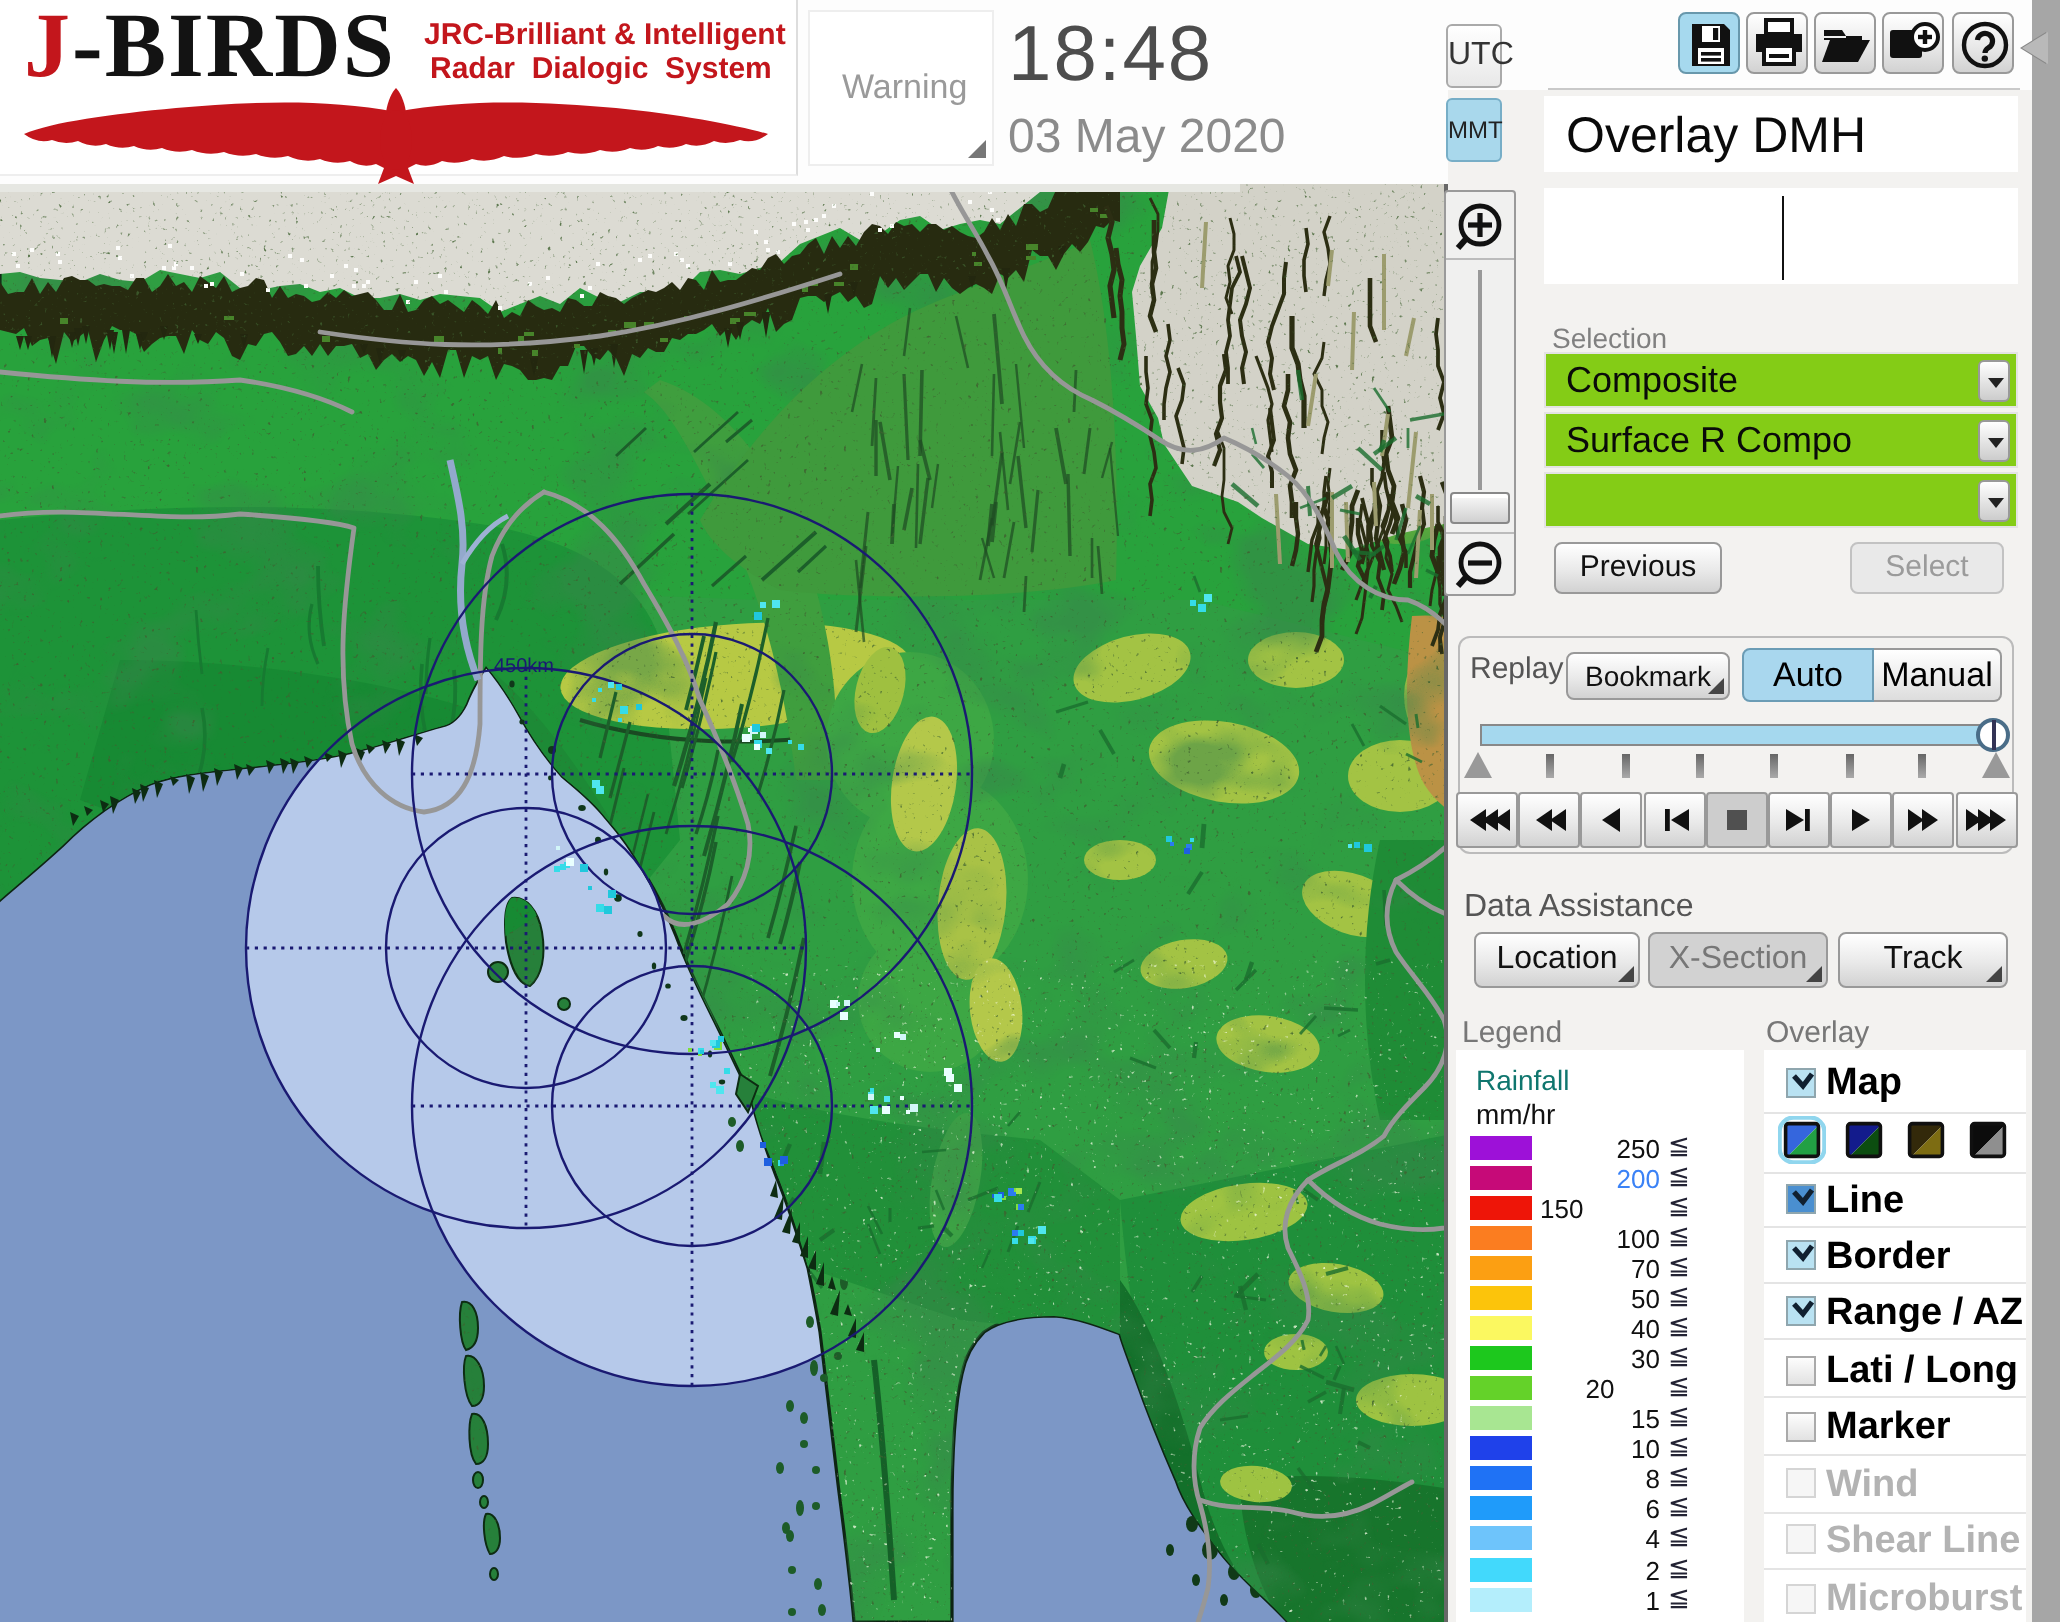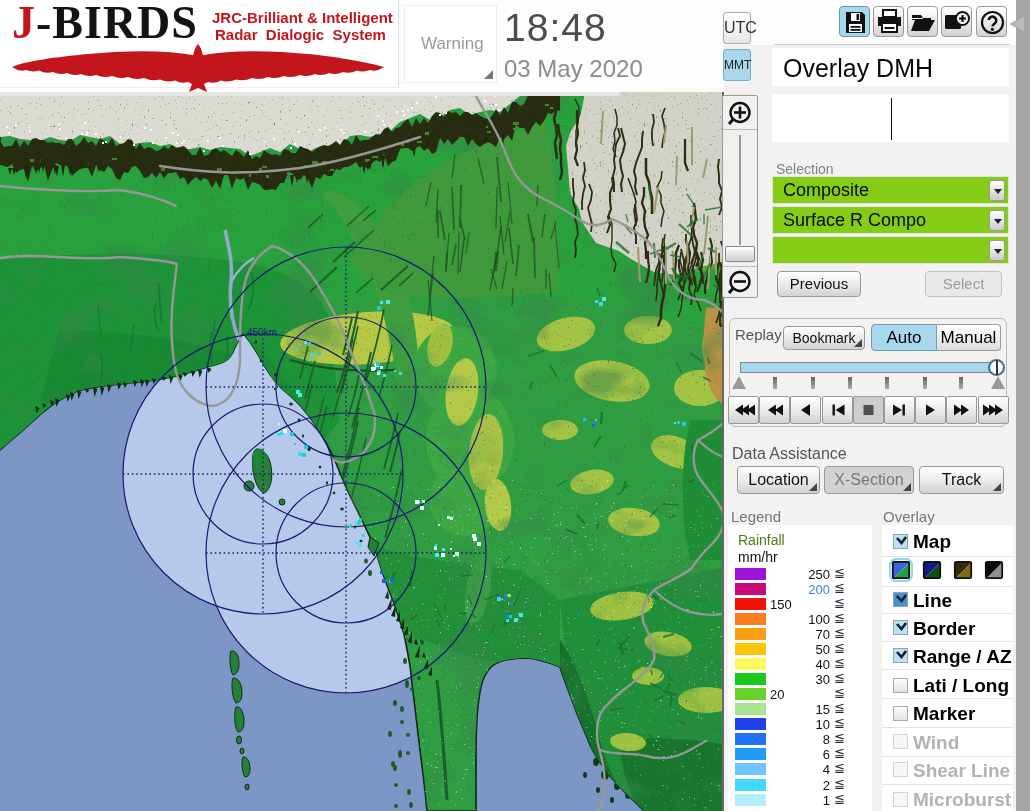--- a/index.html
+++ b/index.html
@@ -144,21 +144,21 @@
     </svg></div>
 <div class="btn" style="left:977.6000000000004px;top:396px;width:31px;height:28px;border-radius:2px;"><svg width="29" height="26" viewBox="0 0 29 26">
       <path d="M4,7.5 l8,5.5 l-8,5.5 Z M10,7.5 l8,5.5 l-8,5.5 Z M16,7.5 l8,5.5 l-8,5.5 Z" fill="#111"></path>
     </svg></div>
 <div class="abs" style="left:732px;top:445px;font-size:16px;color:#555">Data Assistance</div>
 <div class="btn corner" style="left:737px;top:466px;width:83px;height:28px;font-size:16px;line-height:26px">Location</div>
 <div class="abs corner" style="left:824px;top:466px;width:90px;height:28px;border:1px solid #999;border-radius:4px;background:#d2d2d2;font-size:16px;line-height:26px;text-align:center;color:#777">X-Section</div>
 <div class="btn corner" style="left:919px;top:466px;width:85px;height:28px;font-size:16px;line-height:26px">Track</div>
 <div class="abs" style="left:731px;top:508px;font-size:15px;color:#777">Legend</div>
 <div class="abs" style="left:728px;top:525px;width:144px;height:286px;background:#fff"></div>
-<div class="abs" style="left:738px;top:532px;font-size:14px;color:#4d7c0f">Rainfall</div>
+<div class="abs" style="left:738px;top:532px;font-size:14px;color:#0f766e">Rainfall</div>
 <div class="abs" style="left:738px;top:549px;font-size:14px;color:#111">mm/hr</div>
 <div class="abs" style="left:735px;top:567.5px;width:31px;height:12px;background:#9d11d8"></div>
 <div class="abs" style="left:770px;top:566.5px;width:60px;text-align:right;font-size:13px;color:#111">250</div>
 <div class="abs" style="left:834px;top:564.5px;font-size:13px;color:#223">≦</div>
 <div class="abs" style="left:735px;top:582.6px;width:31px;height:12px;background:#c60a78"></div>
 <div class="abs" style="left:770px;top:581.6px;width:60px;text-align:right;font-size:13px;color:#3b82f6">200</div>
 <div class="abs" style="left:834px;top:579.6px;font-size:13px;color:#223">≦</div>
 <div class="abs" style="left:735px;top:597.6px;width:31px;height:12px;background:#ee1508"></div>
 <div class="abs" style="left:770px;top:596.6px;width:60px;font-size:13px;color:#111">150</div>
 <div class="abs" style="left:834px;top:594.6px;font-size:13px;color:#223">≦</div>
@@ -171,21 +171,21 @@
 <div class="abs" style="left:735px;top:642.9px;width:31px;height:12px;background:#fcc40b"></div>
 <div class="abs" style="left:770px;top:641.9px;width:60px;text-align:right;font-size:13px;color:#111">50</div>
 <div class="abs" style="left:834px;top:639.9px;font-size:13px;color:#223">≦</div>
 <div class="abs" style="left:735px;top:657.9px;width:31px;height:12px;background:#fbf860"></div>
 <div class="abs" style="left:770px;top:656.9px;width:60px;text-align:right;font-size:13px;color:#111">40</div>
 <div class="abs" style="left:834px;top:654.9px;font-size:13px;color:#223">≦</div>
 <div class="abs" style="left:735px;top:673.0px;width:31px;height:12px;background:#1dc81d"></div>
 <div class="abs" style="left:770px;top:672.0px;width:60px;text-align:right;font-size:13px;color:#111">30</div>
 <div class="abs" style="left:834px;top:670.0px;font-size:13px;color:#223">≦</div>
 <div class="abs" style="left:735px;top:688.1px;width:31px;height:12px;background:#64d229"></div>
-<div class="abs" style="left:770px;top:687.1px;width:60px;text-align:left;font-size:13px;color:#111">20</div>
+<div class="abs" style="left:770px;top:687.1px;width:60px;text-align:center;font-size:13px;color:#111">20</div>
 <div class="abs" style="left:834px;top:685.1px;font-size:13px;color:#223">≦</div>
 <div class="abs" style="left:735px;top:703.1px;width:31px;height:12px;background:#a8e692"></div>
 <div class="abs" style="left:770px;top:702.1px;width:60px;text-align:right;font-size:13px;color:#111">15</div>
 <div class="abs" style="left:834px;top:700.1px;font-size:13px;color:#223">≦</div>
 <div class="abs" style="left:735px;top:718.2px;width:31px;height:12px;background:#1f41ea"></div>
 <div class="abs" style="left:770px;top:717.2px;width:60px;text-align:right;font-size:13px;color:#111">10</div>
 <div class="abs" style="left:834px;top:715.2px;font-size:13px;color:#223">≦</div>
 <div class="abs" style="left:735px;top:733.3px;width:31px;height:12px;background:#1f72f5"></div>
 <div class="abs" style="left:770px;top:732.3px;width:60px;text-align:right;font-size:13px;color:#111">8</div>
 <div class="abs" style="left:834px;top:730.3px;font-size:13px;color:#223">≦</div>

